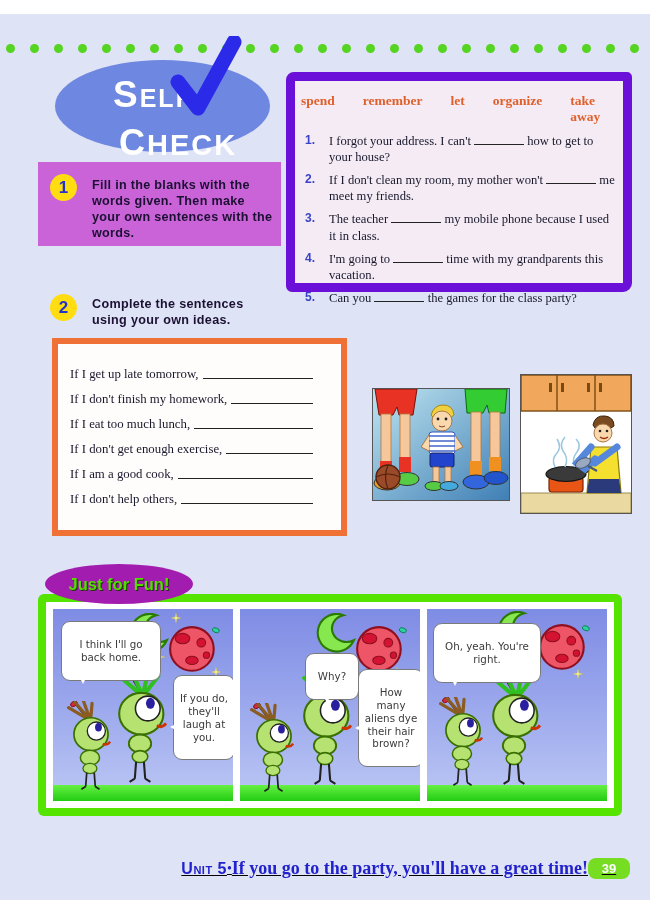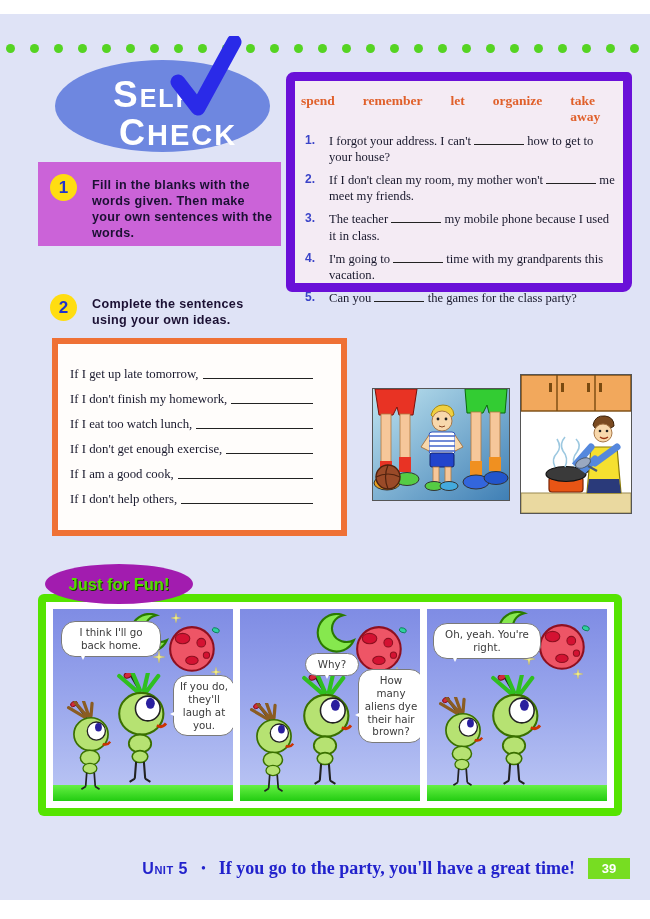--- a/index.html
+++ b/index.html
@@ -10,21 +10,21 @@
   
   .dots { position:absolute; left:6px; top:44px; width:660px; display:flex; gap:15px; z-index:1; }
   .dots .dot { width:9px; height:9px; border-radius:50%; background:#55d422; flex:0 0 auto; }
 
   
   .sc-ellipse { position:absolute; left:55px; top:60px; width:215px; height:92px; border-radius:50%;
                 background:#6e87e0; z-index:2; color:#fff; font-family:"Liberation Sans",sans-serif;
                 font-weight:bold; }
   .sc-line1 { margin:16px 0 0 58px; font-size:25px; letter-spacing:2px; text-transform:uppercase; line-height:1; }
   .sc-line1::first-letter { font-size:37px; }
-  .sc-line2 { margin:2px 0 0 64px; font-size:29px; letter-spacing:2px; text-transform:uppercase; line-height:1; }
+  .sc-line2 { margin:12px 0 0 64px; font-size:29px; letter-spacing:2px; text-transform:uppercase; line-height:1; }
   .sc-line2::first-letter { font-size:36px; }
   .check-svg { position:absolute; left:168px; top:36px; z-index:3; }
 
   
   .ex1-box { position:absolute; left:286px; top:72px; width:346px; height:220px;
              background:#f4ebf4; border:9px solid #6a10d8; border-radius:8px 5px 9px 6px;
              box-sizing:border-box; z-index:2; }
   .word-bank { display:flex; justify-content:center; gap:28px; margin:12px 6px 8px 6px;
                color:#e0602b; font-weight:bold; font-size:13.5px; }
   .q { position:relative; padding-left:24px; margin:0 8px 7px 10px; font-size:12.6px; line-height:1.28; color:#18182c; }
@@ -59,35 +59,35 @@
                text-shadow:1px 1px 0 #173a00; }
 
   
   .comic-frame { position:absolute; left:38px; top:594px; width:584px; height:222px; background:#55e400;
                  border-radius:6px; box-sizing:border-box; padding:8px; }
   .comic-white { background:#ffffff; width:100%; height:100%; box-sizing:border-box; padding:7px; display:flex; gap:7px; }
   .panel { position:relative; flex:1; background:linear-gradient(180deg,#7f8ce4 0%,#98a5ec 45%,#bcc7f4 100%); overflow:hidden; }
   .ground { position:absolute; left:0; bottom:0; width:100%; height:16px;
             background:linear-gradient(180deg,#66f044,#22cc11); z-index:2; }
   .panel-art { position:absolute; left:0; top:0; width:100%; height:100%; z-index:3; }
-  .bubble { position:absolute; background:#fff; border:1px solid #7a7a7a; border-radius:14px; padding:4px 5px;
+  .bubble { position:absolute; background:#fff; border:1px solid #7a7a7a; border-radius:9px; padding:16px 5px;
             font-family:"DejaVu Sans",sans-serif; font-size:10.3px; line-height:1.25; color:#3a3a3a;
             text-align:center; z-index:5; }
   .bubble.tail-b::after { content:""; position:absolute; bottom:-9px; left:16px;
             border:5px solid transparent; border-top:10px solid #fff; }
   .bubble.tail-l::after { content:""; position:absolute; left:-9px; top:55%;
             border:5px solid transparent; border-right:10px solid #fff; }
 
   
-  .footer { position:absolute; right:20px; top:858px; display:flex; align-items:center; gap:13px; z-index:2; }
+  .footer { position:absolute; right:20px; top:858px; display:flex; align-items:center; gap:0; z-index:2;text-decoration:underline; }
   .footer .unit { font-family:"Liberation Sans",sans-serif; font-weight:bold; font-variant:small-caps;
                   color:#2222cc; font-size:16px; letter-spacing:0.5px; }
   .footer .bullet { color:#2222cc; font-size:14px; }
   .footer .ftitle { font-family:"Liberation Serif",serif; font-weight:bold; color:#2222cc; font-size:18px; }
-  .page-badge { width:42px; height:21px; border-radius:0; background:#77dd22; color:#fff;
+  .page-badge { width:42px; height:21px; border-radius:8px; background:#77dd22; color:#fff;
                 font-family:"Liberation Sans",sans-serif; font-weight:bold; font-size:13px;
                 display:flex; align-items:center; justify-content:center; }
 </style>
 </head>
 <body>
 
 <div class="page">
   <div class="page-bg"></div>
 
   <svg width="0" height="0" style="position:absolute" aria-hidden="true">
@@ -225,21 +225,21 @@
   <div class="ex2-box">
     <div class="s-line">
       <span>If I get up late tomorrow,</span>
         <span class="fill"></span>
     </div>
     <div class="s-line">
       <span>If I don't finish my homework,</span>
         <span class="fill"></span>
     </div>
     <div class="s-line">
-      <span>If I eat too watch lunch,</span>
+      <span>If I eat too much lunch,</span>
         <span class="fill"></span>
     </div>
     <div class="s-line">
       <span>If I don't get enough exercise,</span>
         <span class="fill"></span>
     </div>
     <div class="s-line">
       <span>If I am a good cook,</span>
         <span class="fill"></span>
     </div>

